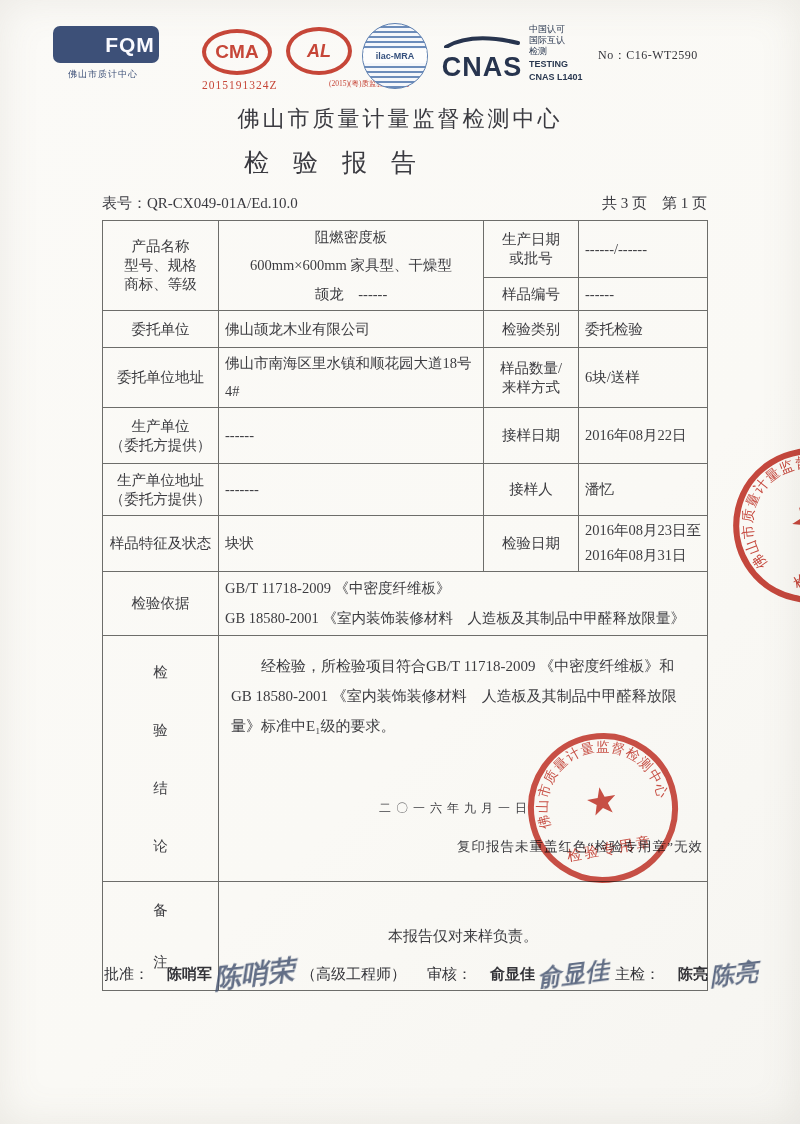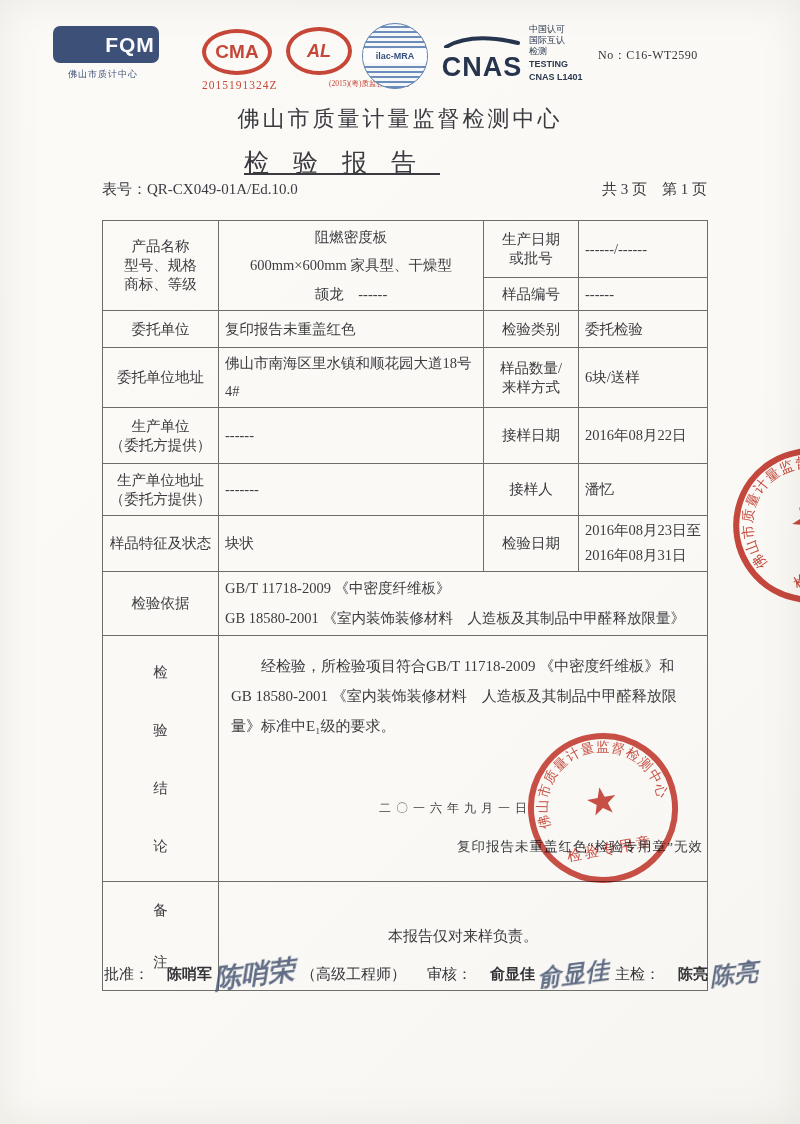--- a/index.html
+++ b/index.html
@@ -33,23 +33,23 @@
   .cnas-word{font-family:"Liberation Sans",sans-serif;font-weight:bold;font-size:27px;letter-spacing:1px;}
   .cnas-info{position:absolute;left:529px;top:24px;width:70px;text-align:left;color:#2a3850;
              font-family:"Liberation Sans",sans-serif;}
   .cnas-info .cn{font-size:9px;line-height:11px;}
   .cnas-info .en{font-size:9px;font-weight:bold;line-height:11px;margin-top:2px;}
   .report-no{position:absolute;left:598px;top:47px;font-size:12px;color:#34343a;letter-spacing:.5px;}
   
   .org-title{position:absolute;left:0;top:104px;width:800px;text-align:center;
              font-size:22px;letter-spacing:3px;color:#3a3a40;}
   .report-title{position:absolute;left:0;top:146px;width:660px;text-align:center;
-                font-size:25px;letter-spacing:24px;padding-left:24px;box-sizing:border-box;color:#3a3a40;text-decoration:underline;}
-  
-  .meta{position:absolute;left:102px;top:180px;width:605px;display:flex;justify-content:space-between;
+                font-size:25px;letter-spacing:24px;padding-left:24px;box-sizing:border-box;color:#3a3a40;}
+  
+  .meta{position:absolute;left:102px;top:194px;width:605px;display:flex;justify-content:space-between;
         font-size:15px;color:#3a3a40;gap:11px;}
   
   table.form{position:absolute;left:102px;top:220px;width:605px;border-collapse:collapse;table-layout:fixed;
              font-size:14.5px;color:#3c3c40;}
   table.form td{border:1px solid #6d6d6a;padding:2px 6px;overflow:hidden;}
   td.lab{text-align:center;}
   td.val{text-align:left;padding-left:11px;}
   .pre{white-space:pre-line;}
   .center{text-align:center;}
   .r1{height:57px}.r2{height:33px}.r3{height:37px}.r4{height:57px}.r5{height:56px}
@@ -138,21 +138,21 @@
       <td class="lab pre">生产日期
 或批号</td>
       <td class="val">------/------</td>
     </tr>
     <tr class="r2">
       <td class="lab">样品编号</td>
       <td class="val">------</td>
     </tr>
     <tr class="r3">
       <td class="lab">委托单位</td>
-      <td class="val">复印报告未重盖红色</td>
+      <td class="val">佛山颉龙木业有限公司</td>
       <td class="lab">检验类别</td>
       <td class="val">委托检验</td>
     </tr>
     <tr class="r4">
       <td class="lab">委托单位地址</td>
       <td class="val" style="line-height:1.9">佛山市南海区里水镇和顺花园大道18号4#</td>
       <td class="lab pre">样品数量/
 来样方式</td>
       <td class="val">6块/送样</td>
     </tr>

